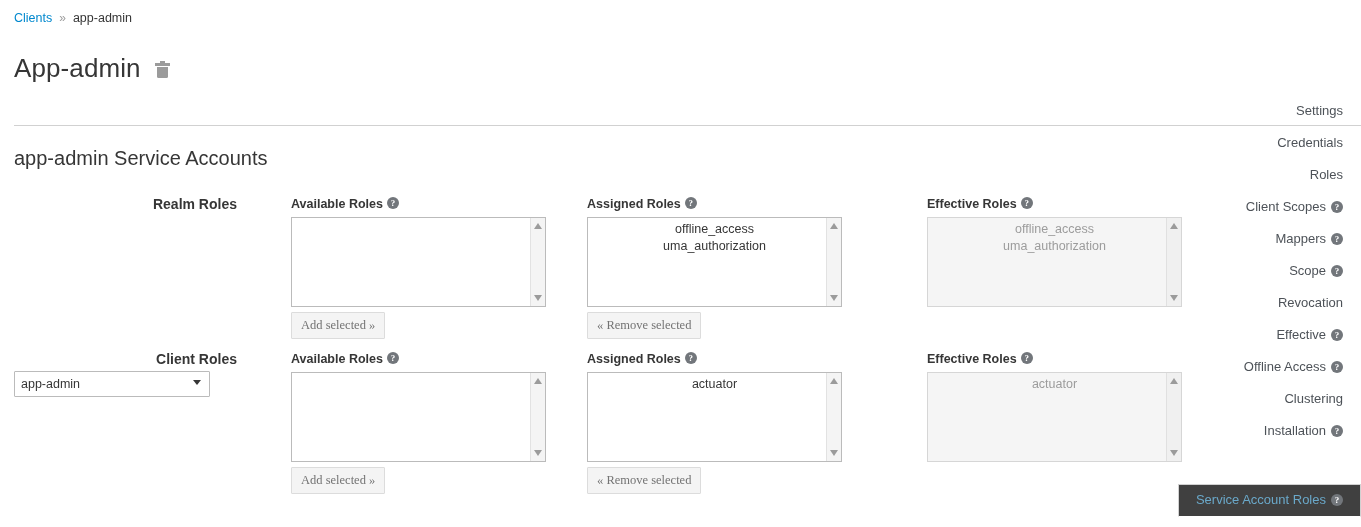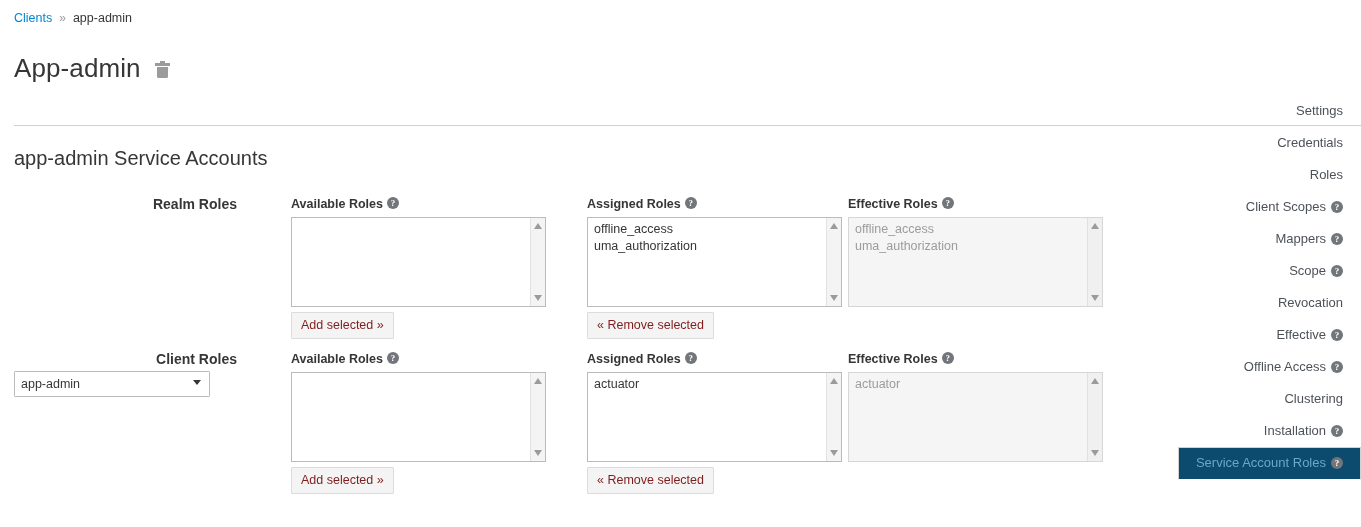--- a/index.html
+++ b/index.html
@@ -106,25 +106,26 @@
     cursor: pointer;
     white-space: nowrap;
     border: 1px solid transparent;
     border-bottom: none;
     top: 1px;
     display: flex;
     align-items: center;
     gap: 5px;
   }
   .tab.active {
-    background: #0c4a6e;
+    background: #404040;
     border: 1px solid #d1d1d1;
     border-bottom: 1px solid #ffffff;
     color: #72767b;
     border-radius: 1px 1px 0 0;
+    margin-top: 37px;
   }
   .tab.active .tab-label { color: #6aa8c9; }
   .tab .tab-label { color: inherit; }
 
   .help-icon {
     display: inline-block;
     width: 12px;
     height: 12px;
     border-radius: 50%;
     background: #72767b;
@@ -195,21 +196,21 @@
     width: 0; height: 0;
     border-left: 4px solid transparent;
     border-right: 4px solid transparent;
     border-top: 5px solid #363636;
     pointer-events: none;
   }
 
   .picker { position: absolute; top: 0; padding-left: 40px; }
   .picker-available { left: 251px; }
   .picker-assigned  { left: 547px; }
-  .picker-effective { left: 808px; }
+  .picker-effective { left: 887px; }
 
   .picker-label {
     font-size: 12.5px;
     font-weight: bold;
     color: #363636;
     line-height: 18px;
     margin-bottom: 4px;
     white-space: nowrap;
     display: flex;
     align-items: center;
@@ -228,21 +229,21 @@
     background: #f5f5f5;
     border-color: #d6d6d6;
   }
   .listbox .items {
     padding: 3px 6px;
     font-size: 12.5px;
     line-height: 17px;
     color: #363636;
   }
   .listbox.disabled .items { color: #9c9c9c; }
-  .listbox .item { white-space: nowrap; cursor: pointer; }
+  .listbox .item { white-space: nowrap; cursor: pointer; text-align: center; }
   .listbox.disabled .item { cursor: default; }
 
   
   .sbar {
     position: absolute;
     top: 0;
     right: 0;
     width: 15px;
     height: 100%;
     background: #f4f4f4;
@@ -262,22 +263,22 @@
   }
   .sbar .arrow-down {
     bottom: 5px;
     border-top: 6px solid #9b9b9b;
   }
 
   .picker-btn {
     margin-top: 5px;
     display: inline-block;
     font-size: 12.5px;
-    font-family: Liberation Sans, sans-serif;
-    color: #7f1d1d;
+    font-family: Liberation Serif, serif;
+    color: #737373;
     background: #f4f4f4;
     border: 1px solid #dcdcdc;
     border-radius: 1px;
     padding: 4px 9px 5px 9px;
     line-height: 16px;
     cursor: default;
     white-space: nowrap;
   }
 </style>
 </head>

